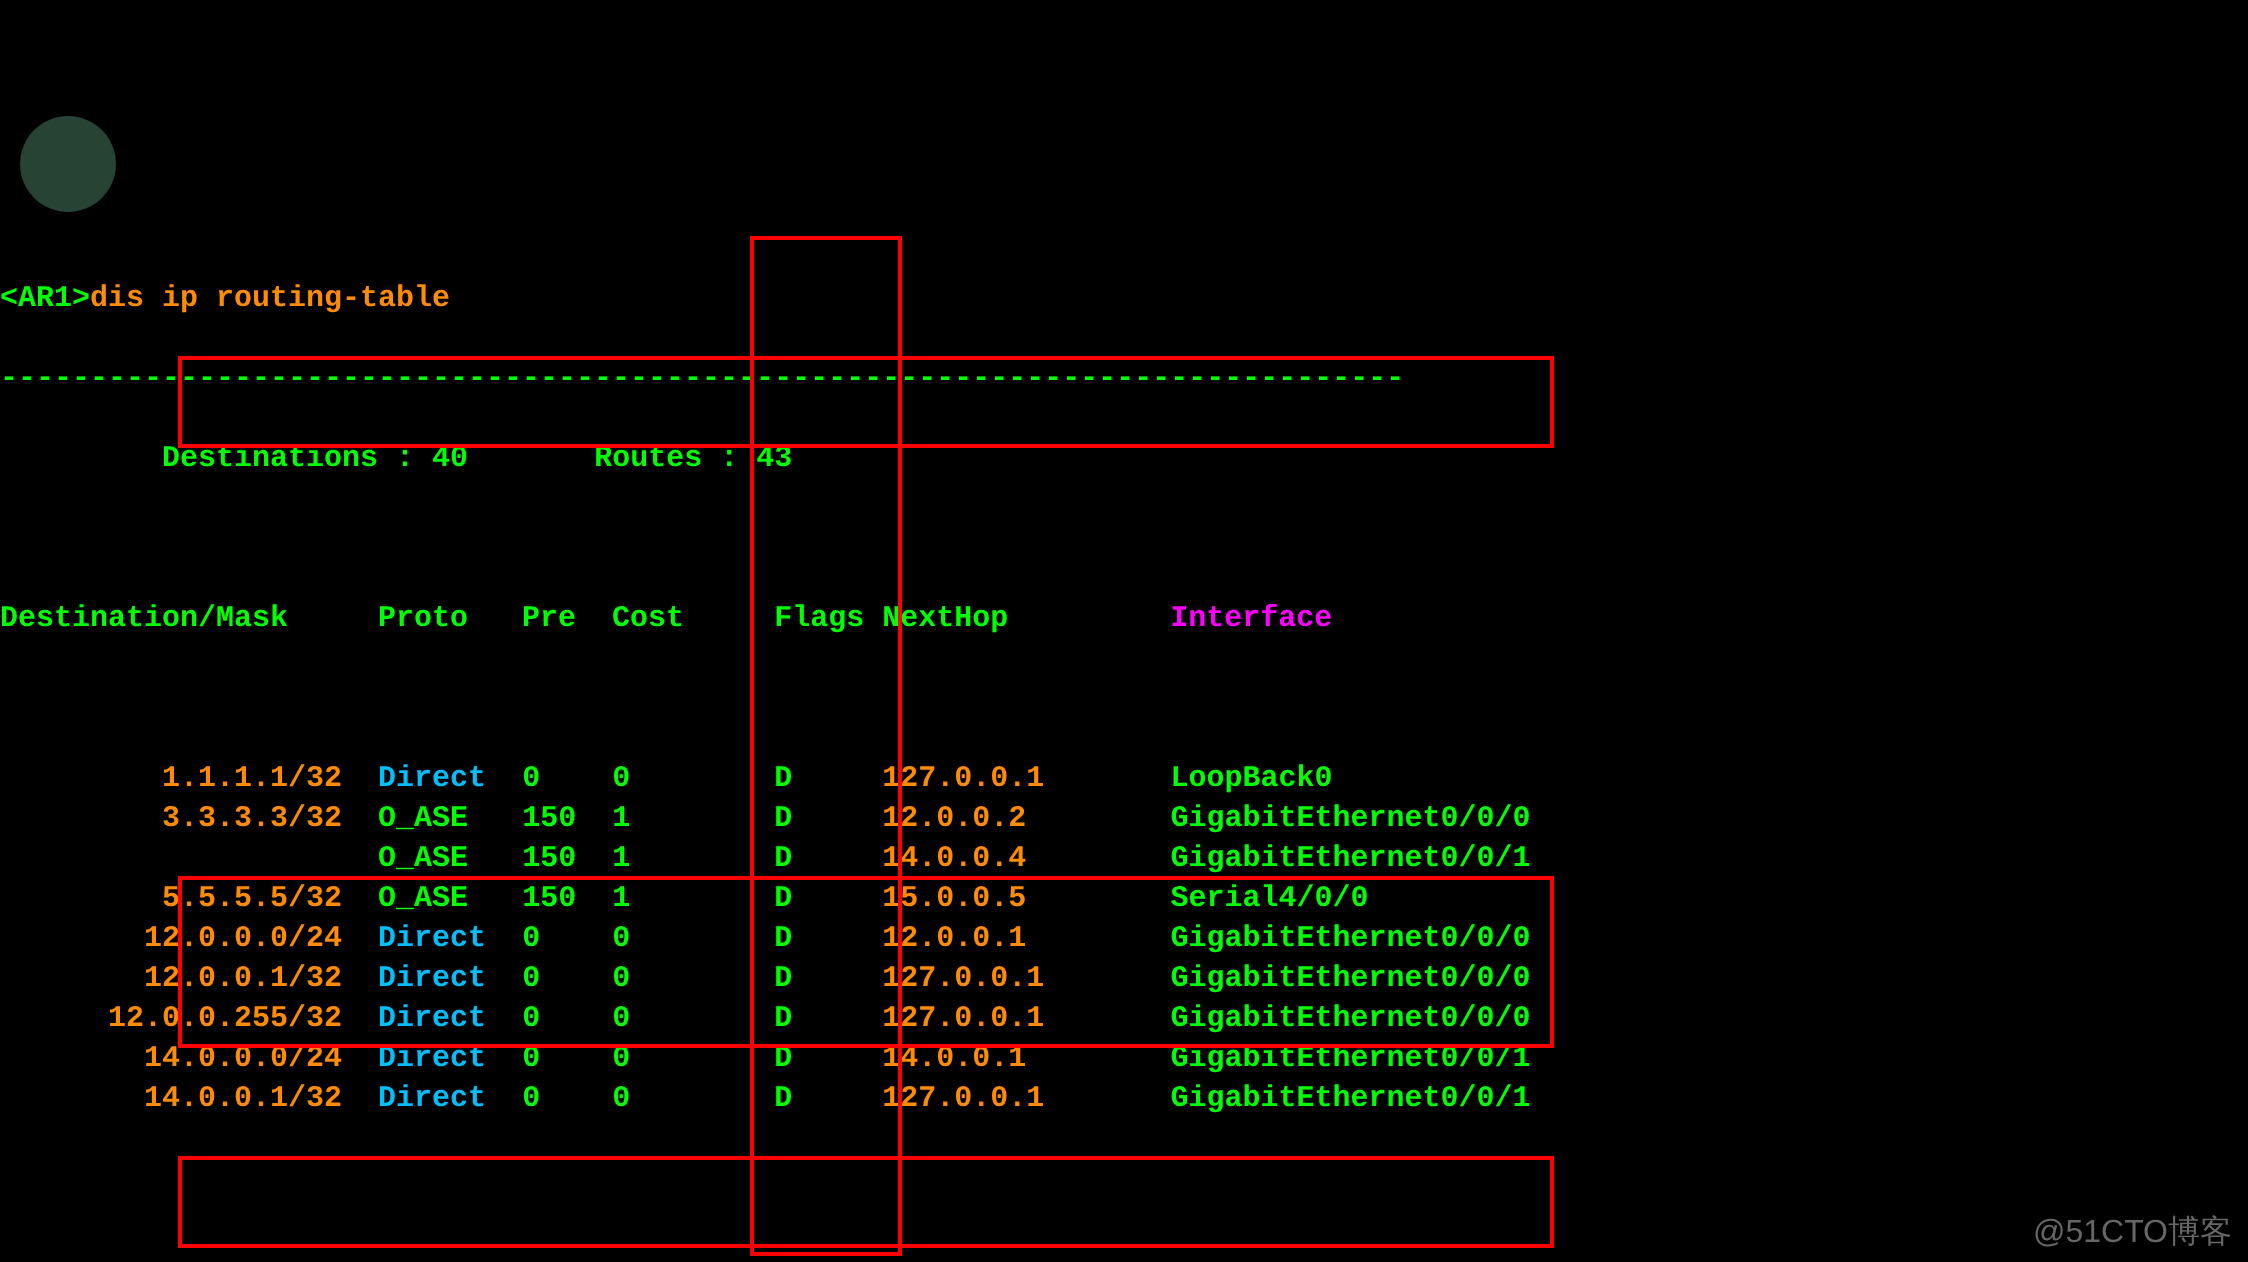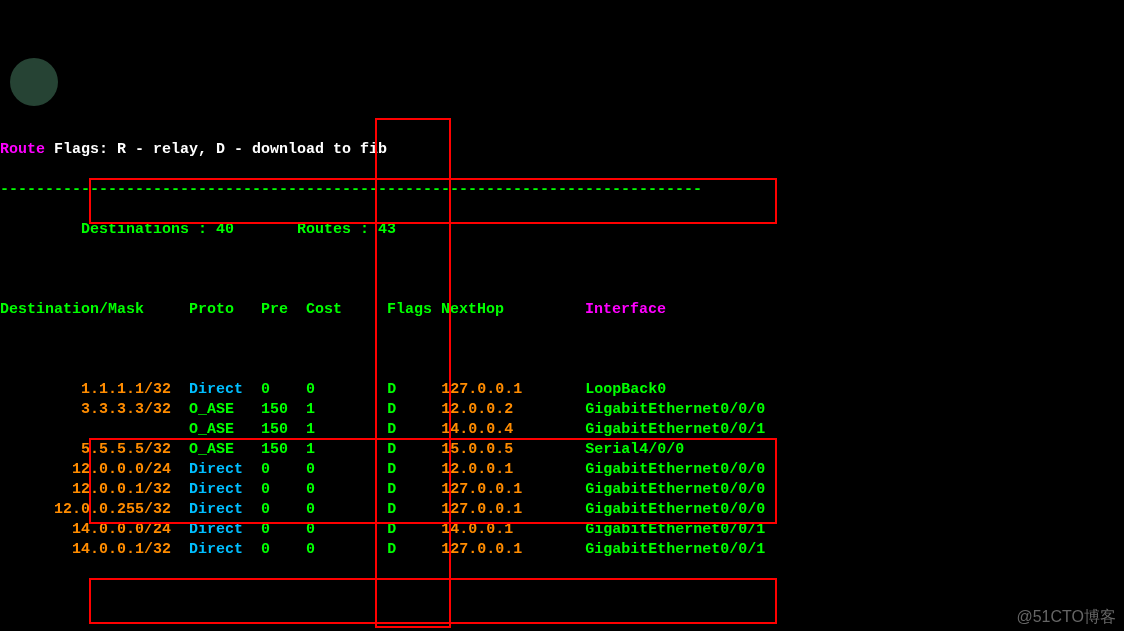--- a/index.html
+++ b/index.html
@@ -51,21 +51,21 @@
   }
 </style>
 </head>
 <body>
 
 
 
 <div class="blob"></div>
 
 <div class="content">
-<span class="row"><span class="magenta">Route</span><span class="white"> Flags: R - relay, D - download to fib</span></span>
+<span class="row"><span class="green">&lt;AR1&gt;</span><span class="orange">dis ip routing-table</span></span>
 <span class="row green">------------------------------------------------------------------------------</span>
 <span class="row"><span class="green">         Destinations : 40       </span><span class="green">Routes : 43</span></span>
 <span class="row"> </span>
 <span class="row" id="header-row"><span class="green">Destination/Mask     Proto   Pre  Cost     Flags NextHop         </span><span class="magenta">Interface</span></span>
 <span class="row"> </span>
 <div id="rows-container"><span class="row"><span class="orange">         1.1.1.1/32</span>  <span class="cyan">Direct </span> <span class="green">0   </span> <span class="green">0        </span><span class="green">D  </span>   <span class="orange">127.0.0.1       </span><span class="green">LoopBack0</span></span><span class="row"><span class="orange">         3.3.3.3/32</span>  <span class="green">O_ASE  </span> <span class="green">150 </span> <span class="green">1        </span><span class="green">D  </span>   <span class="orange">12.0.0.2        </span><span class="green">GigabitEthernet0/0/0</span></span><span class="row"><span class="orange">                   </span>  <span class="green">O_ASE  </span> <span class="green">150 </span> <span class="green">1        </span><span class="green">D  </span>   <span class="orange">14.0.0.4        </span><span class="green">GigabitEthernet0/0/1</span></span><span class="row"><span class="orange">         5.5.5.5/32</span>  <span class="green">O_ASE  </span> <span class="green">150 </span> <span class="green">1        </span><span class="green">D  </span>   <span class="orange">15.0.0.5        </span><span class="green">Serial4/0/0</span></span><span class="row"><span class="orange">        12.0.0.0/24</span>  <span class="cyan">Direct </span> <span class="green">0   </span> <span class="green">0        </span><span class="green">D  </span>   <span class="orange">12.0.0.1        </span><span class="green">GigabitEthernet0/0/0</span></span><span class="row"><span class="orange">        12.0.0.1/32</span>  <span class="cyan">Direct </span> <span class="green">0   </span> <span class="green">0        </span><span class="green">D  </span>   <span class="orange">127.0.0.1       </span><span class="green">GigabitEthernet0/0/0</span></span><span class="row"><span class="orange">      12.0.0.255/32</span>  <span class="cyan">Direct </span> <span class="green">0   </span> <span class="green">0        </span><span class="green">D  </span>   <span class="orange">127.0.0.1       </span><span class="green">GigabitEthernet0/0/0</span></span><span class="row"><span class="orange">        14.0.0.0/24</span>  <span class="cyan">Direct </span> <span class="green">0   </span> <span class="green">0        </span><span class="green">D  </span>   <span class="orange">14.0.0.1        </span><span class="green">GigabitEthernet0/0/1</span></span><span class="row"><span class="orange">        14.0.0.1/32</span>  <span class="cyan">Direct </span> <span class="green">0   </span> <span class="green">0        </span><span class="green">D  </span>   <span class="orange">127.0.0.1       </span><span class="green">GigabitEthernet0/0/1</span></span></div>
 </div>
 
 
 <div class="redbox" style="left:375px; top:118px; width:72px; height:506px;"></div>

